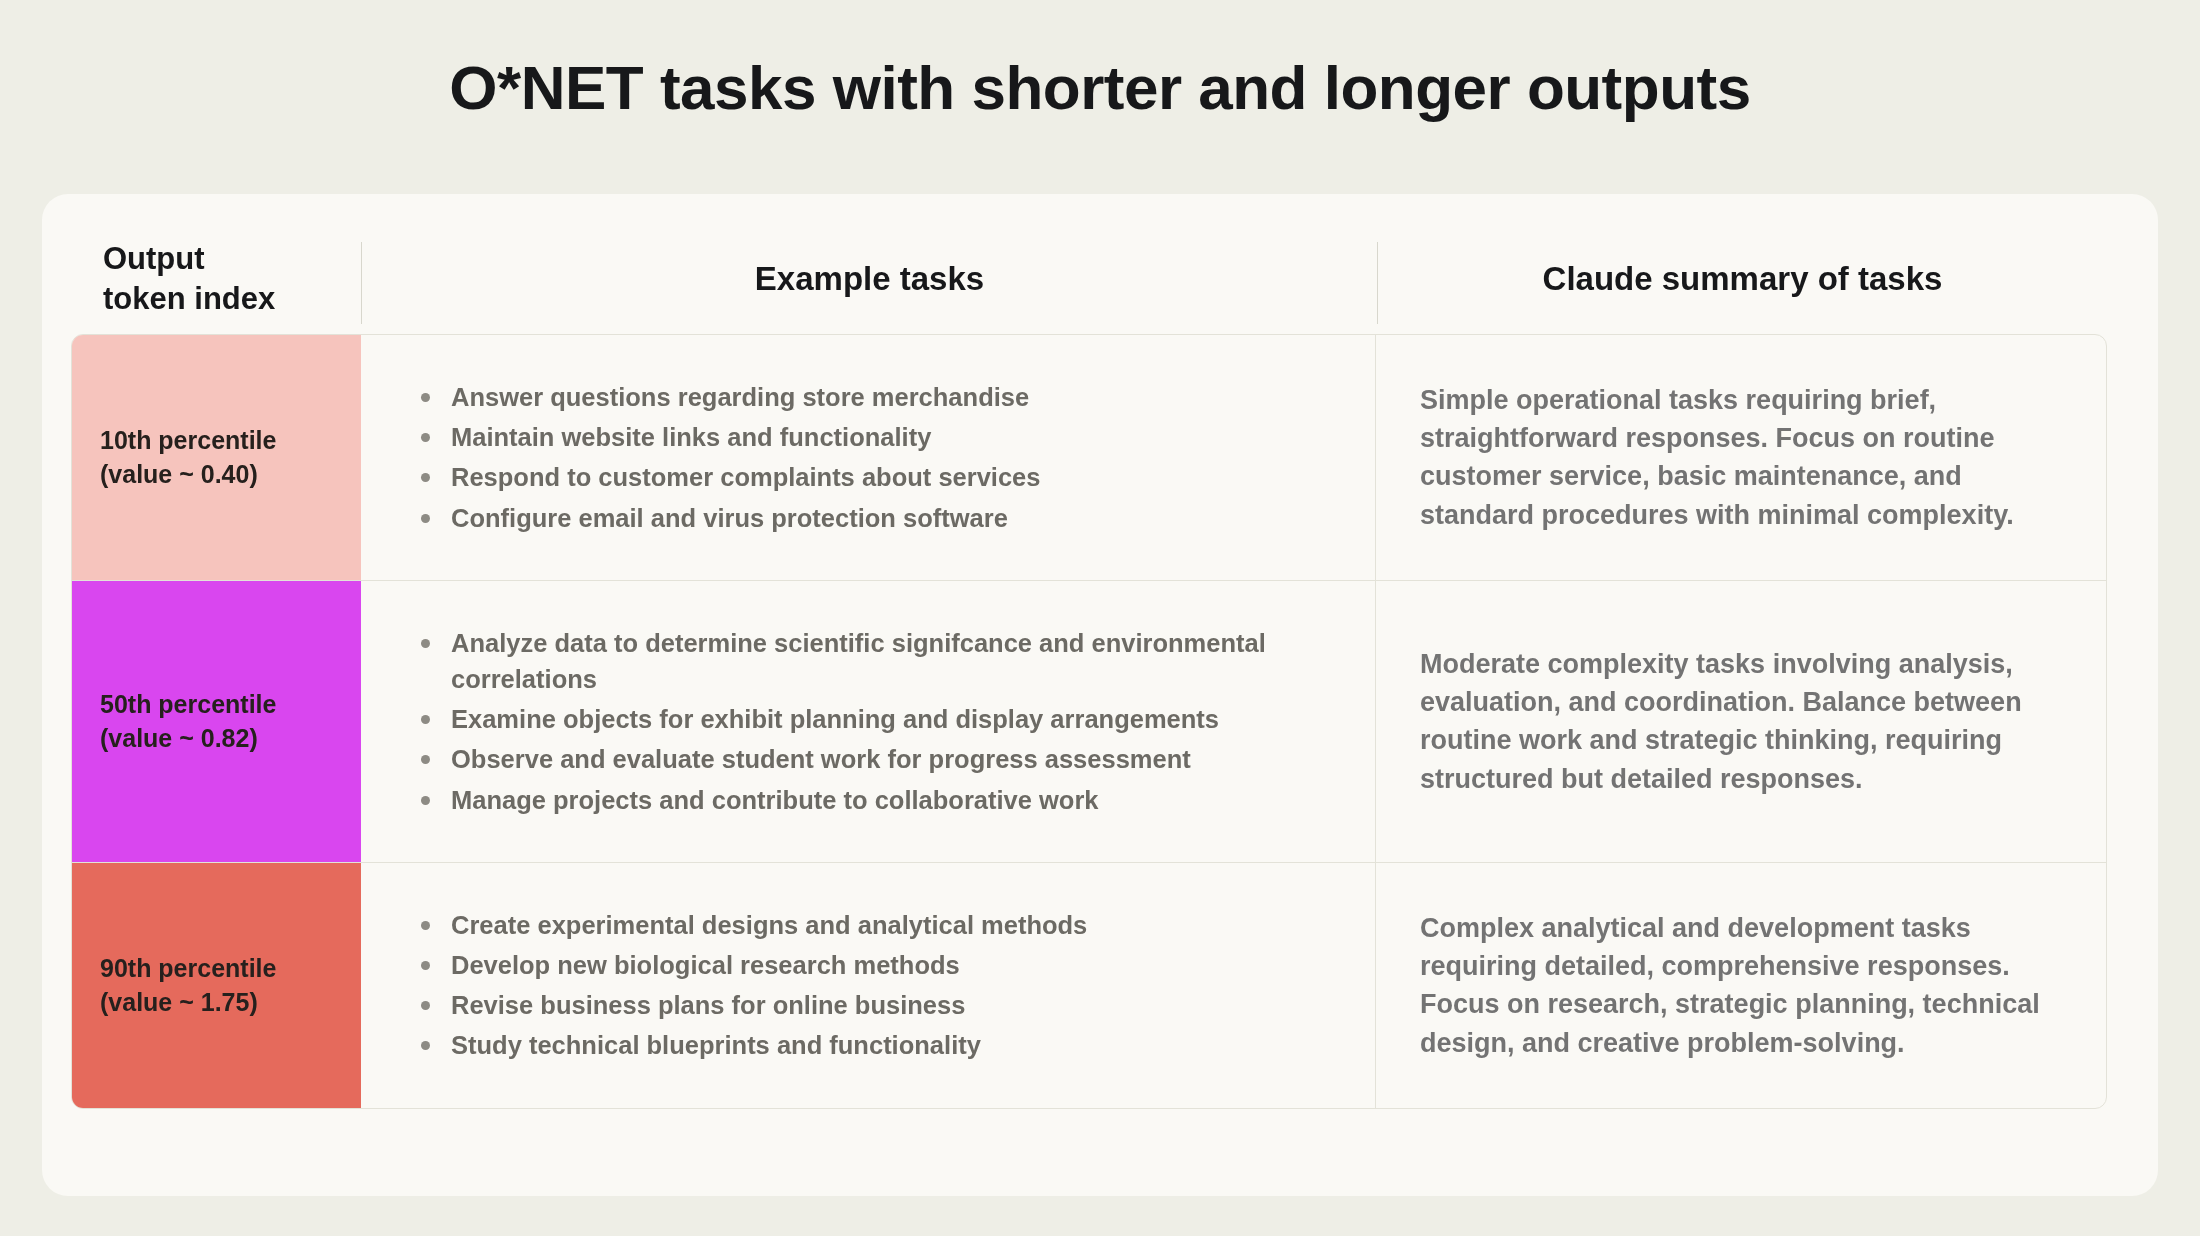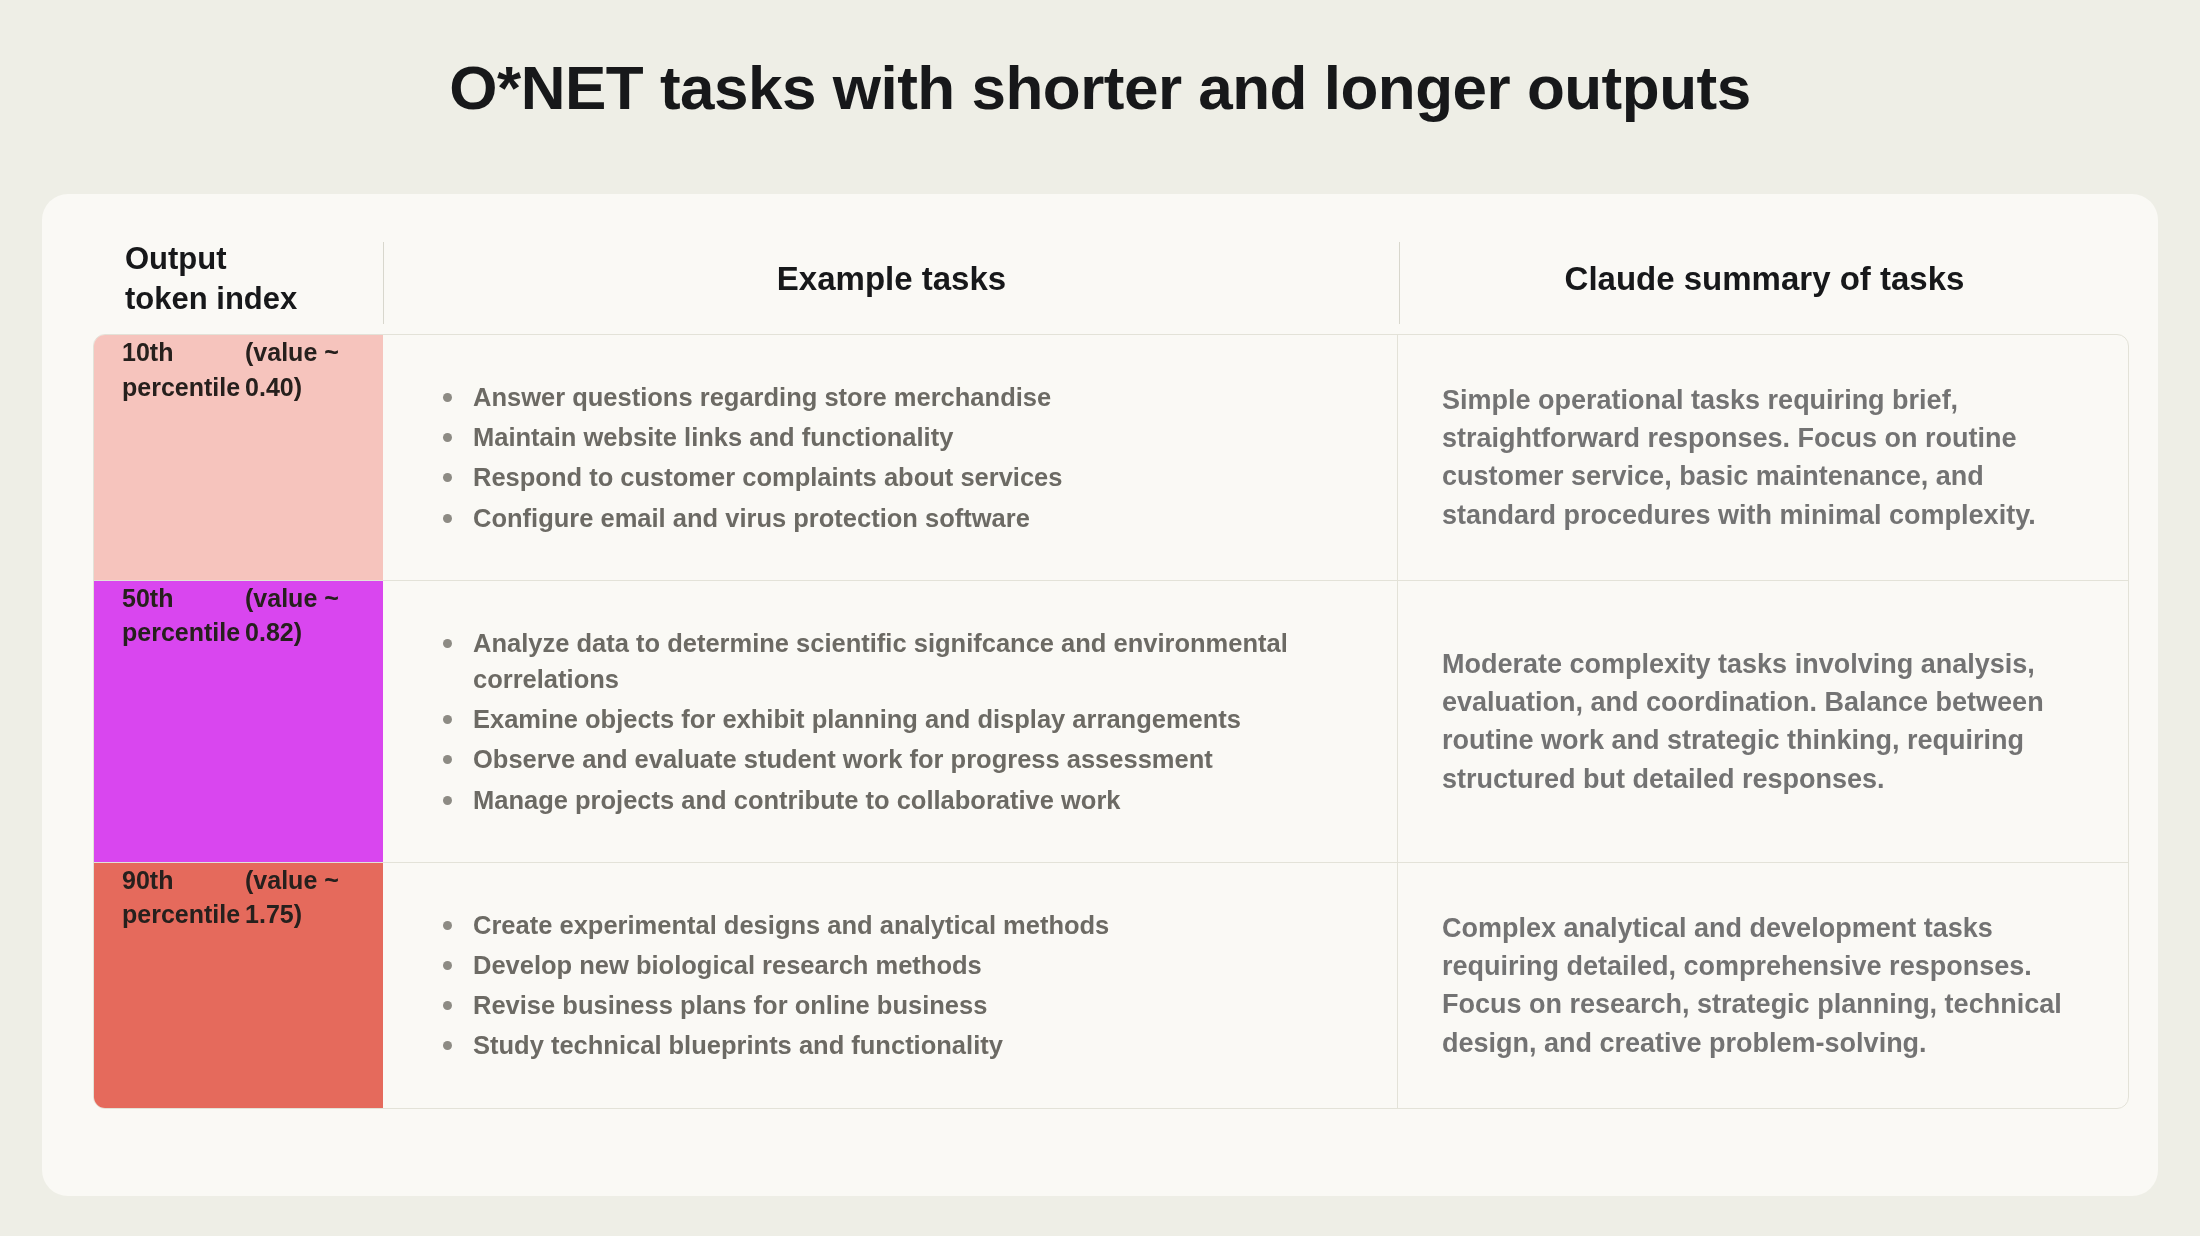--- a/index.html
+++ b/index.html
@@ -35,21 +35,21 @@
     left: 42px;
     top: 194px;
     width: 2116px;
     height: 1002px;
     background: #faf9f5;
     border-radius: 26px;
     box-sizing: border-box;
   }
   .table {
     position: absolute;
-    left: 51px;
+    left: 29px;
     top: 0;
     width: 2036px;
   }
   
   .thead {
     display: flex;
     height: 140px;
     align-items: center;
     padding-top: 30px;
     box-sizing: border-box;
@@ -95,21 +95,21 @@
   }
   .row:last-child {
     border-bottom: none;
   }
   .cell-index {
     width: 289px;
     flex: 0 0 289px;
     box-sizing: border-box;
     padding: 0 28px;
     display: flex;
-    flex-direction: row;
+    flex-direction: column;
     justify-content: center;
     font-size: 25px;
     font-weight: 700;
     color: #26201d;
     line-height: 1.38;
   }
   .cell-examples {
     flex: 0 0 1015px;
     box-sizing: border-box;
     padding: 28px 34px 28px 38px;

